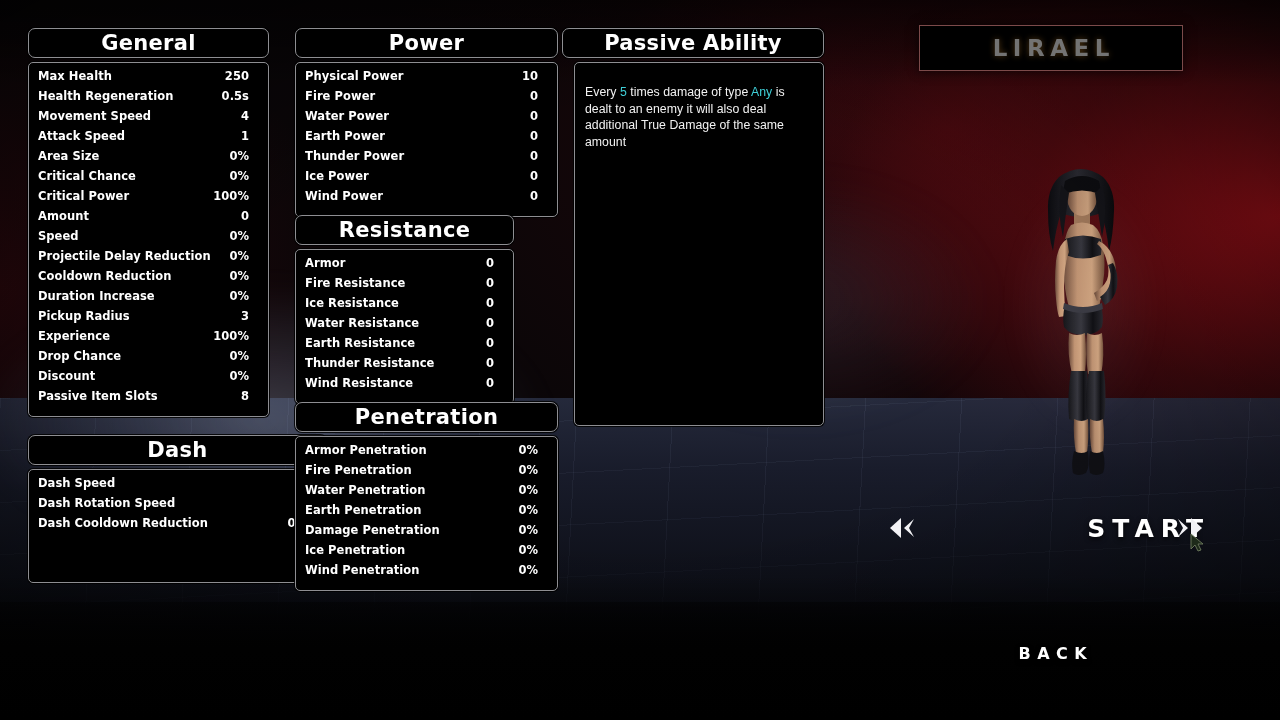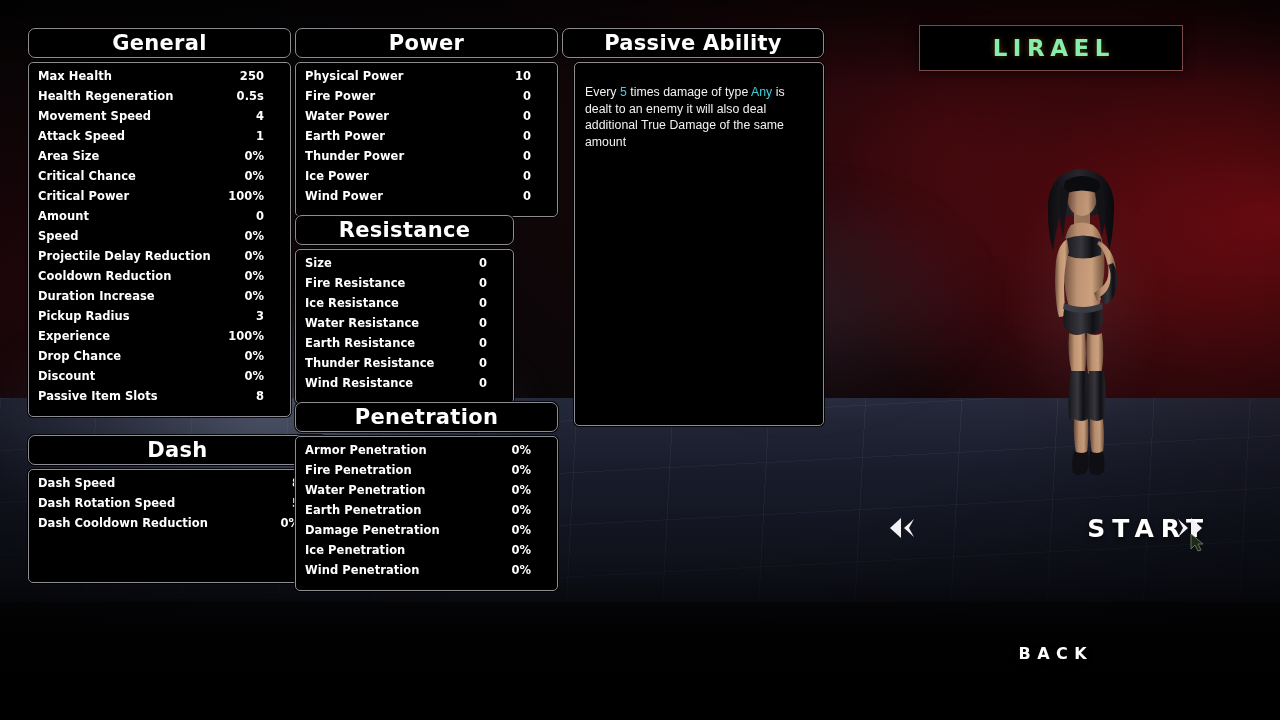--- a/index.html
+++ b/index.html
@@ -78,21 +78,21 @@
     letter-spacing:0.3px;
     line-height:1;
     text-shadow:0 1px 2px rgba(0,0,0,0.9);
   }
   .panel-body{
     box-sizing:border-box;
     margin-top:4px;
     background:#000;
     border:1px solid #8e8e92;
     border-radius:5px;
-    padding:6px 26px 7px 9px;
+    padding:6px 19px 7px 9px;
     box-shadow:0 0 0 1px rgba(0,0,0,0.85);
   }
   .stat-row{
     display:flex;align-items:baseline;justify-content:space-between;
     height:20px;
     color:#ffffff;
     font-size:11.5px;
     font-weight:700;
     letter-spacing:0.05px;
   }
@@ -113,21 +113,21 @@
   
   .nameplate{
     position:absolute;left:919px;top:25px;width:264px;height:46px;
     box-sizing:border-box;
     background:#000;
     border:1px solid #7c4a4a;
     display:flex;align-items:center;justify-content:center;
     box-shadow:0 0 10px rgba(0,0,0,0.7);
   }
   .nameplate span{
-    color:#86efac;
+    color:#737373;
     font-size:23px;
     font-weight:700;
     letter-spacing:5.5px;
     text-indent:5.5px;
     text-shadow:0 0 6px rgba(180,120,40,0.45);
   }
 
   
   .start-row{position:absolute;left:880px;top:505px;width:330px;height:46px;}
   .start-label{
@@ -220,21 +220,21 @@
       <path d="M95 296 q7 4 13 0 q3 14 0 22 q-7 4 -13 0 q-2 -10 0 -22 Z" fill="#111116"></path>
 
       <path d="M66 30 q-4 28 2 52 q3 -26 6 -44 Z" fill="#15151a"></path>
       <path d="M108 30 q5 28 -1 52 q-4 -26 -7 -44 Z" fill="#15151a"></path>
     </svg>
   </div>
 
   <div class="bg-vignette"></div>
   <div class="letterbox-bottom"></div>
 
-  <div class="panel" style="left:28px;top:28px;width:263px;">
+  <div class="panel" style="left:28px;top:28px;width:241px;">
     <div class="panel-head">
       <span>General</span>
     </div>
     <div class="panel-body" id="general-body">
         <div class="stat-row">
           <span class="label">Max Health</span>
           <span class="value">250</span>
         </div>
         <div class="stat-row">
           <span class="label">Health Regeneration</span>
@@ -358,21 +358,21 @@
         </div>
       </div>
   </div>
 
   <div class="panel" style="left:295px;top:215px;width:219px;">
     <div class="panel-head">
       <span>Resistance</span>
     </div>
     <div class="panel-body" id="resistance-body">
         <div class="stat-row">
-          <span class="label">Size</span>
+          <span class="label">Armor</span>
           <span class="value">0</span>
         </div>
         <div class="stat-row">
           <span class="label">Fire Resistance</span>
           <span class="value">0</span>
         </div>
         <div class="stat-row">
           <span class="label">Ice Resistance</span>
           <span class="value">0</span>
         </div>

